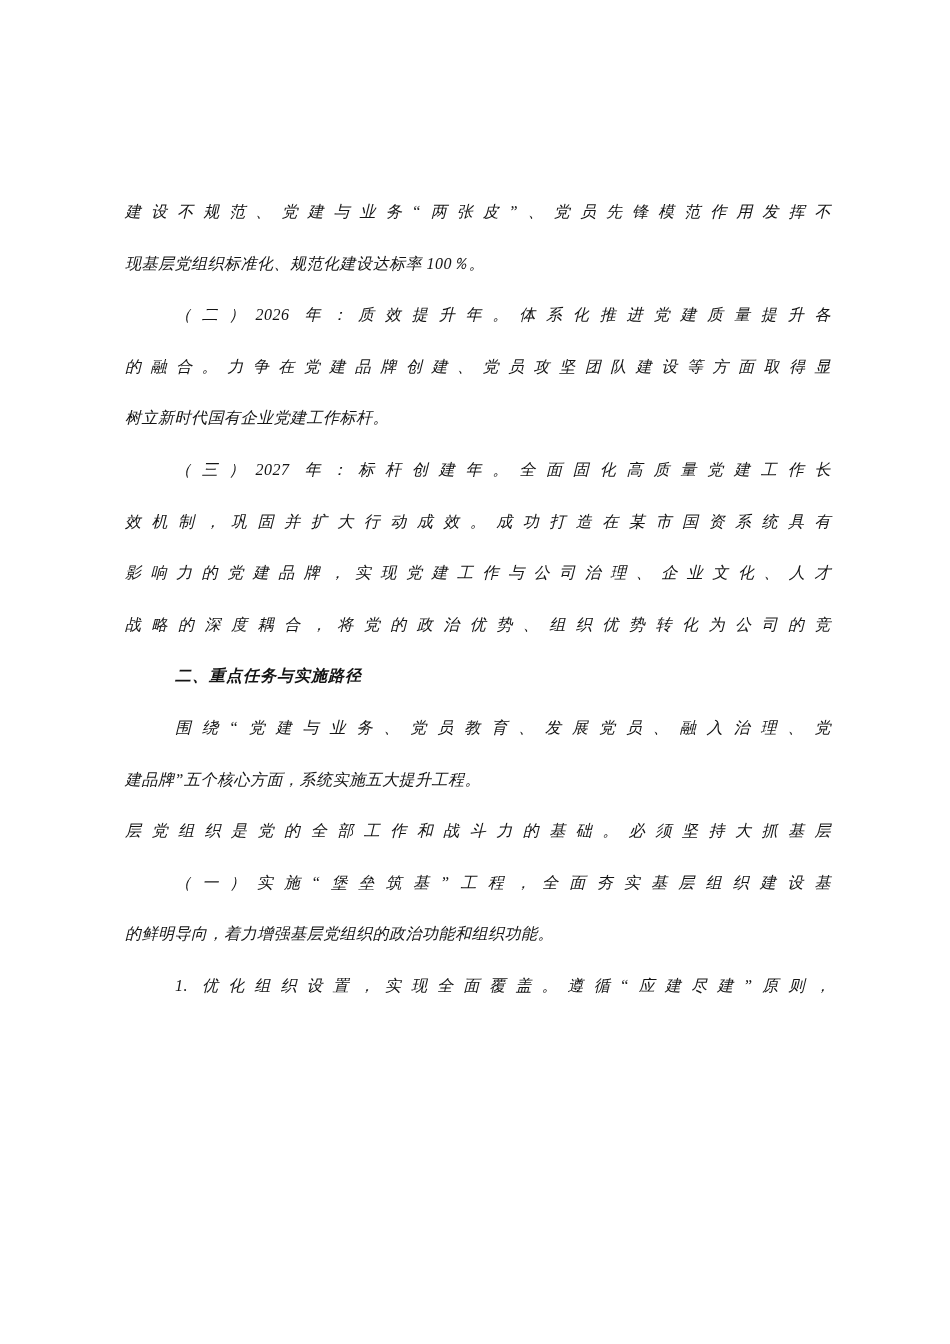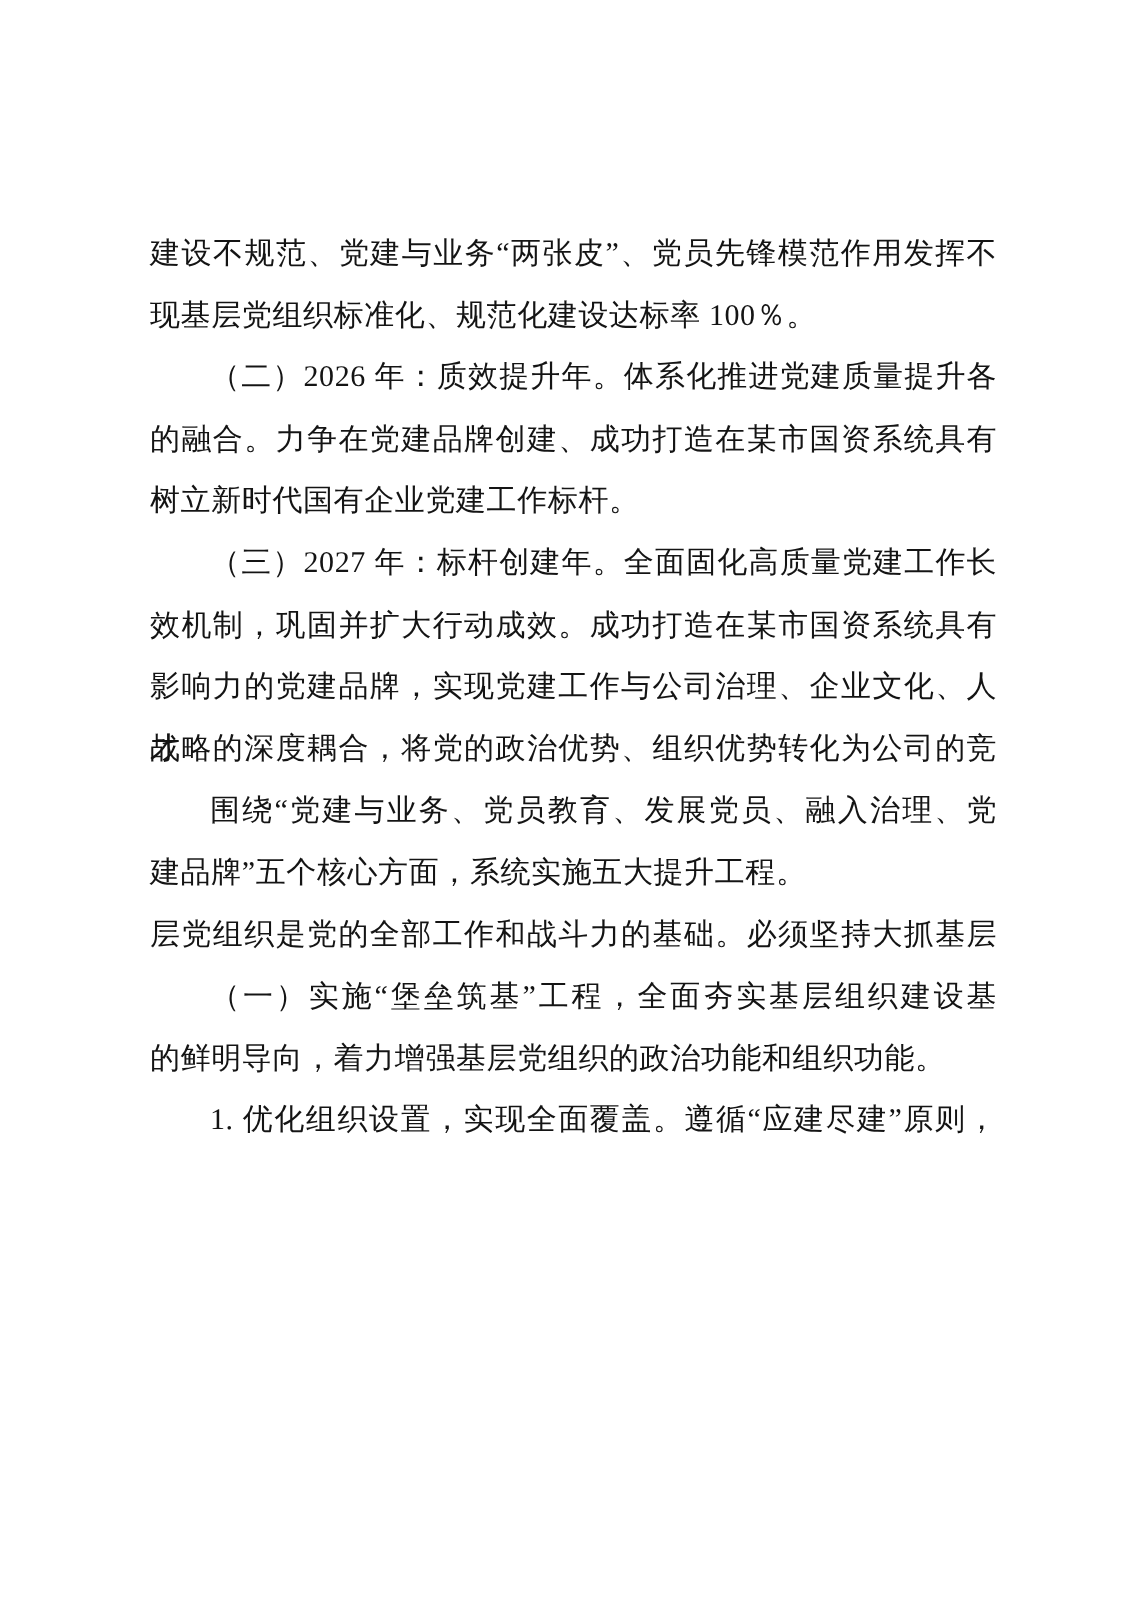--- a/index.html
+++ b/index.html
@@ -16,27 +16,28 @@
     font-family: "Liberation Serif", serif;
     color: #141414;
   }
   .doc-content {
     position: absolute;
     left: 125px;
     top: 186px;
     width: 706px;
   }
   .line {
-    font-size: 25px;
+    font-size: 16px;
     line-height: 51.6px;
     height: 51.6px;
     text-align: justify;
     text-align-last: justify;
     white-space: normal;
     letter-spacing: 0.5px;
+    font-style: italic;
   }
   .line.end {
     text-align-last: left;
   }
   .line.indent {
     text-indent: 50px;
   }
   .line.heading {
     font-family: "Liberation Sans", sans-serif;
     font-weight: 700;
@@ -45,26 +46,27 @@
   }
 </style>
 </head>
 <body>
 
 <div class="doc-page">
   <div class="doc-content">
     <div class="line">建设不规范、党建与业务“两张皮”、党员先锋模范作用发挥不</div>
     <div class="line end">现基层党组织标准化、规范化建设达标率 100％。</div>
     <div class="line indent">（二）2026 年：质效提升年。体系化推进党建质量提升各</div>
-    <div class="line">的融合。力争在党建品牌创建、成功打造在某市国资系统具有</div>
+    <div class="line">的融合。力争在党建品牌创建、党员攻坚团队建设等方面取得显</div>
     <div class="line end">树立新时代国有企业党建工作标杆。</div>
     <div class="line indent">（三）2027 年：标杆创建年。全面固化高质量党建工作长</div>
     <div class="line">效机制，巩固并扩大行动成效。成功打造在某市国资系统具有</div>
     <div class="line">影响力的党建品牌，实现党建工作与公司治理、企业文化、人才</div>
     <div class="line">战略的深度耦合，将党的政治优势、组织优势转化为公司的竞</div>
+    <div class="line indent heading">二、重点任务与实施路径</div>
     <div class="line indent">围绕“党建与业务、党员教育、发展党员、融入治理、党</div>
     <div class="line end">建品牌”五个核心方面，系统实施五大提升工程。</div>
     <div class="line">层党组织是党的全部工作和战斗力的基础。必须坚持大抓基层</div>
     <div class="line indent">（一）实施“堡垒筑基”工程，全面夯实基层组织建设基</div>
     <div class="line end">的鲜明导向，着力增强基层党组织的政治功能和组织功能。</div>
     <div class="line indent">1. 优化组织设置，实现全面覆盖。遵循“应建尽建”原则，</div>
   </div>
 </div>
 
 </body></html>

